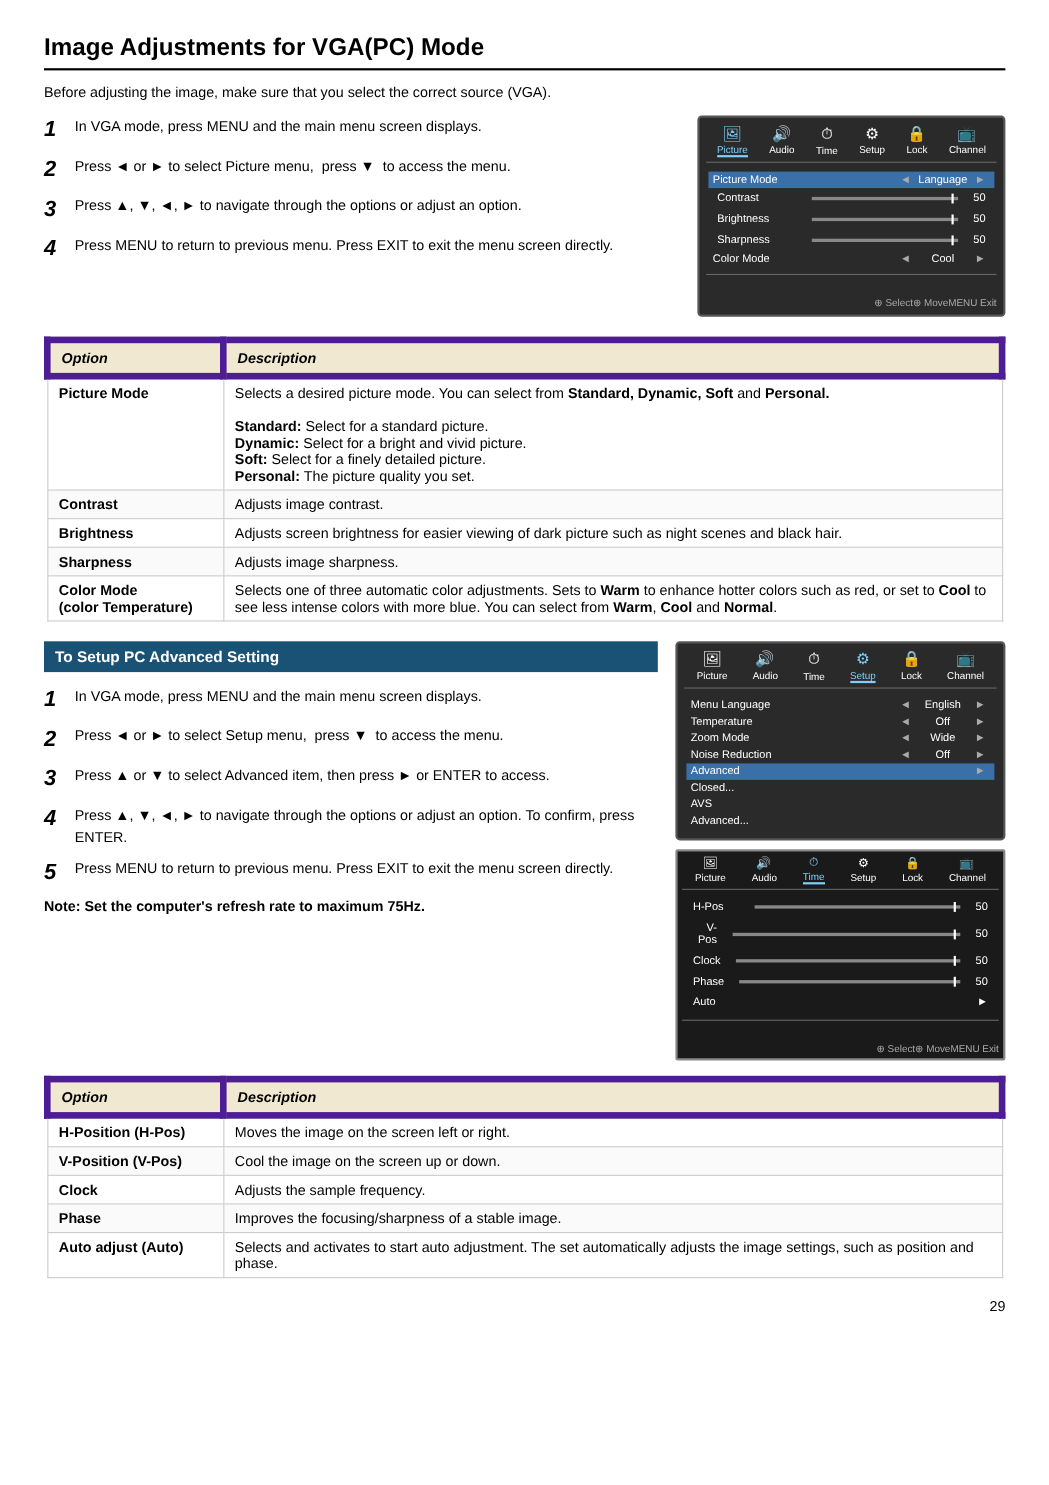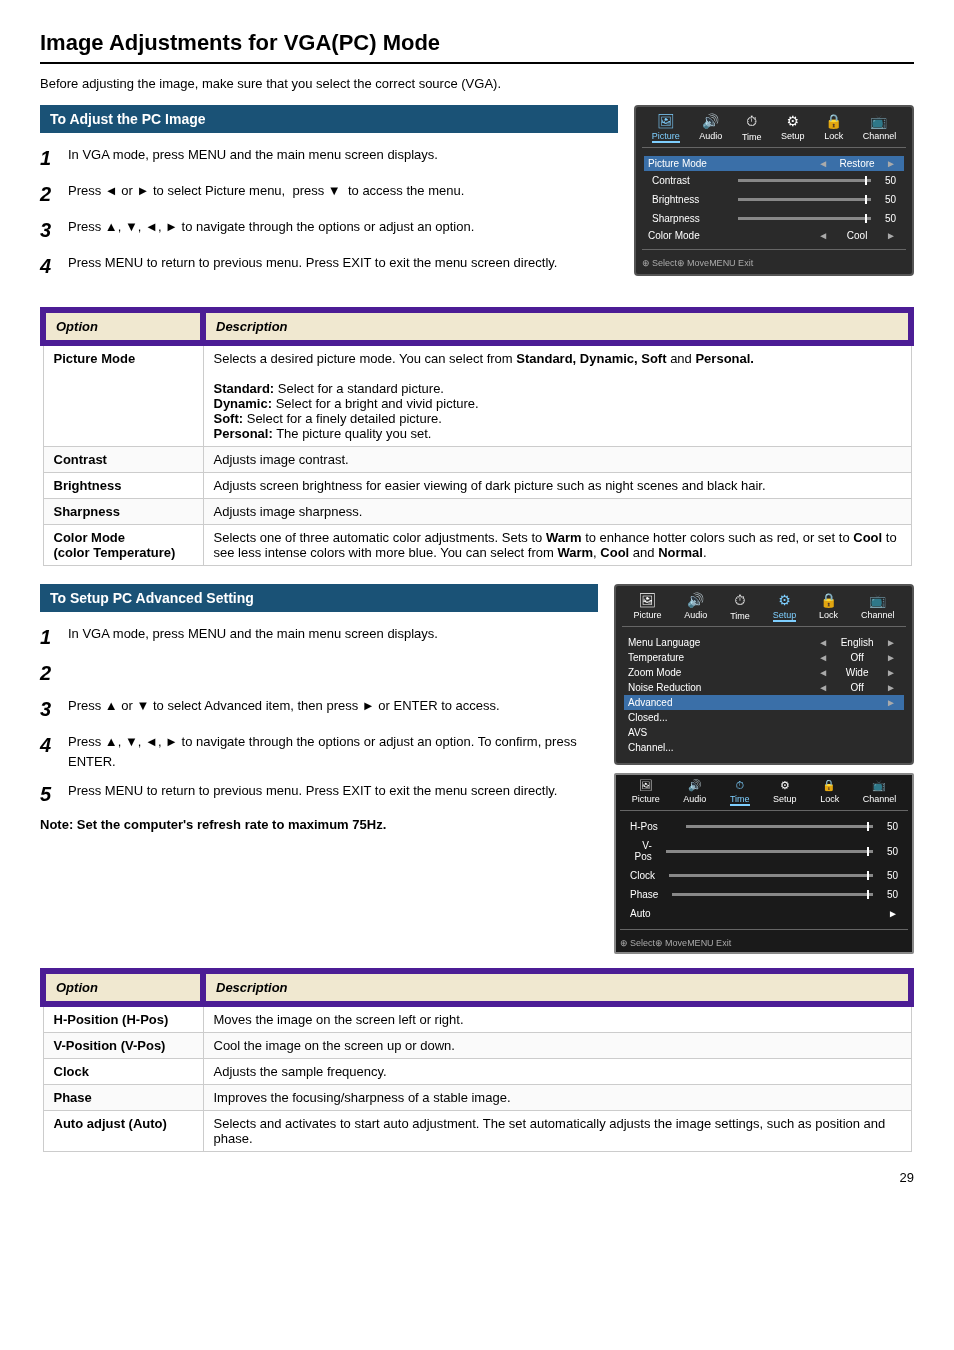--- a/index.html
+++ b/index.html
@@ -149,24 +149,24 @@
       position: absolute;
       right: 4px;
       top: -3px;
       width: 2px;
       height: 9px;
       background: #fff;
     }
 
     .tv-footer {
       display: flex;
-      justify-content: flex-start;
+      justify-content: flex-end;
       border-top: 1px solid #666;
       margin-top: 4px;
-      padding-top: 8px;
+      padding-top: 20px;
       font-size: 9px;
       color: #aaa;
     }
 
     
     .options-table {
       width: 100%;
       border-collapse: collapse;
       margin-bottom: 18px;
       font-size: 13px;
@@ -262,21 +262,20 @@
   </style>
 </head>
 <body>
 
 <h1 class="page-title">Image Adjustments for VGA(PC) Mode</h1>
 
 <p class="intro-text">Before adjusting the image, make sure that you select the correct source (VGA).</p>
 
 <div class="section-wrapper">
   <div class="section-left">
-    <div class="section-heading">To Adjust the PC Image</div>
     <ol class="steps-list">
       <li>
         <span class="step-num">1</span>
         <span class="step-text">In VGA mode, press <b>MENU</b> and the main menu screen displays.</span>
       </li>
       <li>
         <span class="step-num">2</span>
         <span class="step-text">Press ◄ or ► to select <b>Picture</b> menu,&nbsp; press ▼&nbsp; to access the menu<b>.</b></span>
       </li>
       <li>
@@ -315,21 +314,21 @@
         <div class="tv-menu-tab">
             <span class="tv-icon">📺</span>
             <span>Channel</span>
           </div>
       </div>
       <table class="tv-menu-rows">
         <tbody>
             <tr class="tv-menu-row highlighted">
           <td class="row-label">Picture Mode</td>
           <td class="row-arrow">◄</td>
-          <td class="row-value">Restore</td>
+          <td class="row-value">Language</td>
           <td class="row-arrow">►</td>
         </tr>
         <tr class="tv-slider-row">
           <td class="row-label" style="font-size:10px;padding:2px 4px;">Contrast</td>
           <td style="width:100%;padding:2px 4px;">
                 <div class="tv-slider-bar"></div>
               </td>
           <td style="color:#fff;padding:2px 4px;font-size:10px;">50</td>
         </tr>
         <tr class="tv-slider-row">
@@ -404,20 +403,21 @@
 <div class="section2-wrapper">
   <div class="section2-steps">
     <div class="section-heading">To Setup PC Advanced Setting</div>
     <ol class="steps-list">
       <li>
         <span class="step-num">1</span>
         <span class="step-text">In VGA mode, press <b>MENU</b> and the main menu screen displays.</span>
       </li>
       <li>
         <span class="step-num">2</span>
+        <span class="step-text">Press ◄ or ► to select <b>Setup</b> menu,&nbsp; press ▼&nbsp; to access the menu<b>.</b></span>
       </li>
       <li>
         <span class="step-num">3</span>
         <span class="step-text">Press ▲ or ▼ to select <b>Advanced</b> item, then press ► or <b>ENTER</b> to access.</span>
       </li>
       <li>
         <span class="step-num">4</span>
         <span class="step-text">Press ▲, ▼, ◄, ► to navigate through the options or adjust an option. To confirm, press <b>ENTER</b>.</span>
       </li>
       <li>
@@ -494,21 +494,21 @@
               <td></td>
               <td></td>
         </tr>
         <tr class="tv-menu-row">
           <td class="row-label">AVS</td>
           <td></td>
               <td></td>
               <td></td>
         </tr>
         <tr class="tv-menu-row">
-          <td class="row-label">Channel...</td>
+          <td class="row-label">Advanced...</td>
           <td></td>
               <td></td>
               <td></td>
         </tr>
       </tbody>
         </table>
     </div>
 
     <div class="tv-inner-menu">
       <div class="tv-menu-tabs" style="margin-bottom:4px;">

